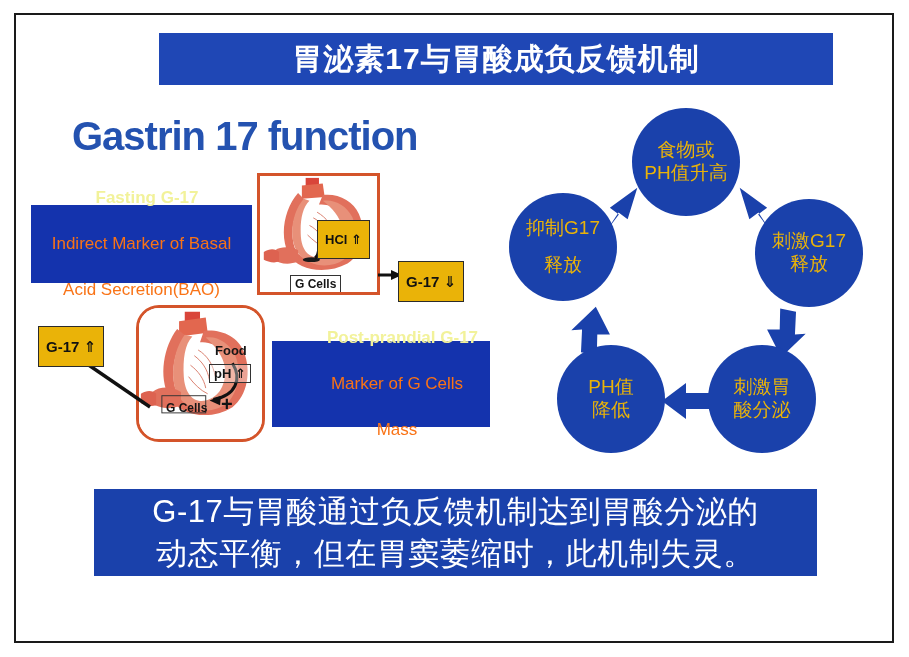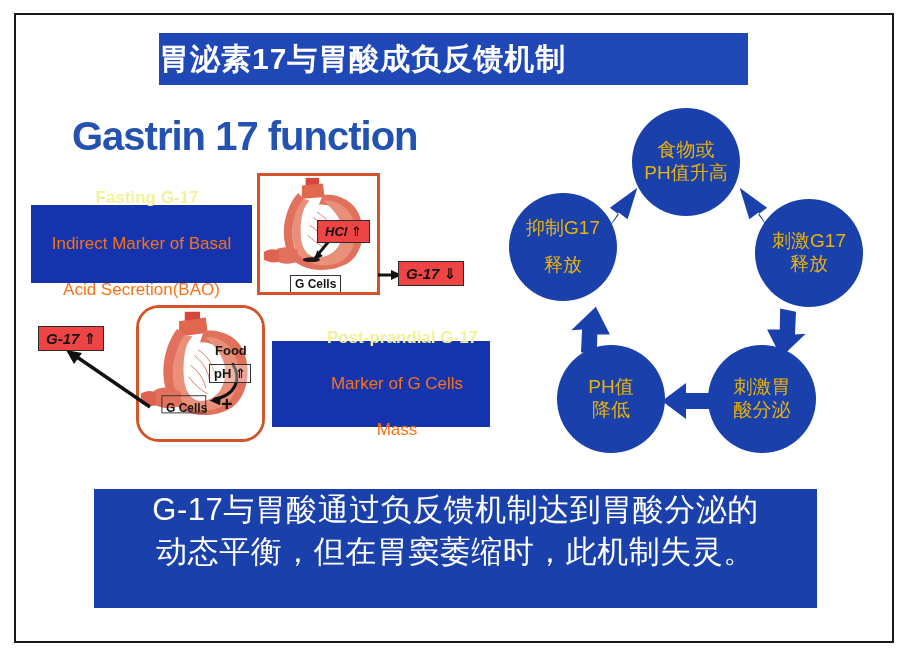--- a/index.html
+++ b/index.html
@@ -27,26 +27,26 @@
     border: 2px solid #1a1a1a;
     box-sizing: border-box;
     pointer-events: none;
   }
 
   
   #title-bar {
     position: absolute;
     left: 159px;
     top: 33px;
-    width: 589px;
+    width: 674px;
     height: 52px;
     background: #1f47b5;
     display: flex;
     align-items: center;
-    justify-content: flex-start;
+    justify-content: center;
     box-sizing: border-box;
   }
   #title-text {
     color: #ffffff;
     font-size: 30px;
     font-weight: bold;
     letter-spacing: 1px;
     line-height: 1;
     white-space: nowrap;
   }
@@ -126,30 +126,29 @@
     border-radius: 23px;
   }
   .stomach-art {
     position: absolute;
     inset: 0;
   }
 
   
   .ylabel {
     position: absolute;
-    background: #ef4444;
+    background: #eab308;
     border: 1px solid #2b2b2b;
     color: #111111;
     font-weight: bold;
     font-size: 14px;
     line-height: 1;
-    padding: 4px 7px;
-    white-space: nowrap;
-    box-sizing: border-box;
-    font-style: italic;
+    padding: 12px 7px;
+    white-space: nowrap;
+    box-sizing: border-box;
   }
   #lbl-hcl { left: 57px; top: 44px; font-size: 13px; }
   #lbl-g17-down {
     left: 398px;
     top: 261px;
     font-size: 15px;
   }
   #lbl-g17-up {
     left: 38px;
     top: 326px;
@@ -196,25 +195,26 @@
     position: absolute;
     overflow: visible;
   }
 
   
   #conclusion-box {
     position: absolute;
     left: 94px;
     top: 489px;
     width: 723px;
-    height: 119px;
+    height: 87px;
     background: #1a41ab;
     display: flex;
     flex-direction: column;
     align-items: center;
+    justify-content: center;
     box-sizing: border-box;
   }
   #conclusion-box .cline {
     color: #ffffff;
     font-size: 31px;
     line-height: 1.35;
     white-space: nowrap;
     letter-spacing: 0.5px;
   }
 </style>

